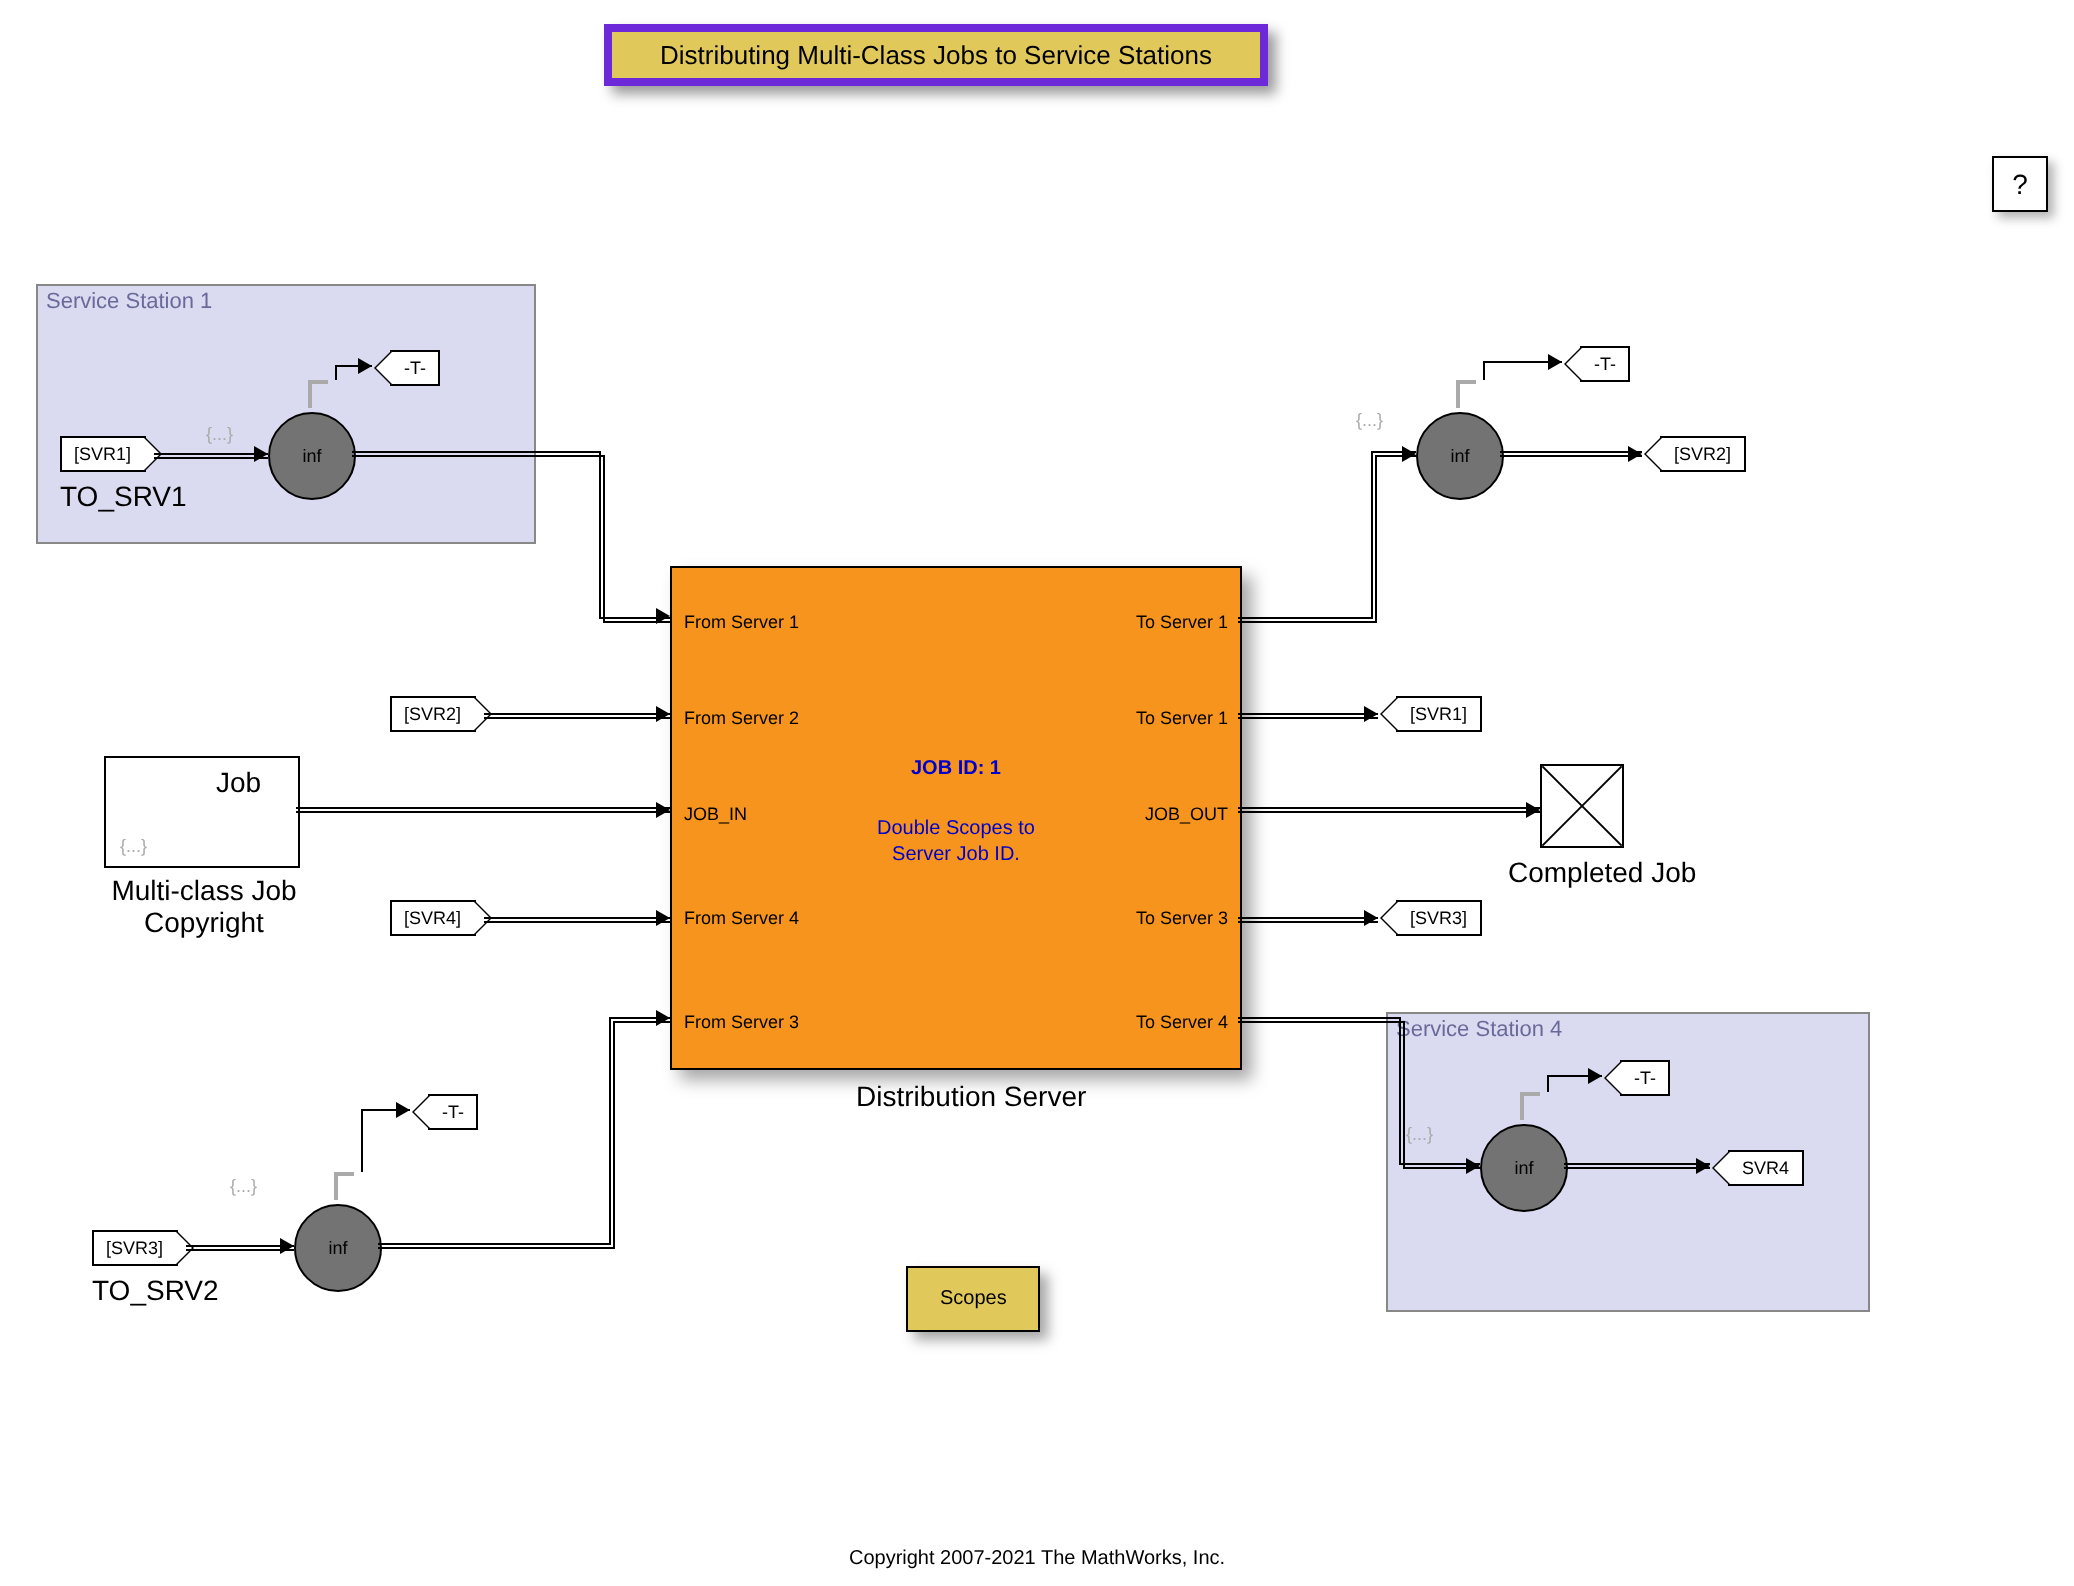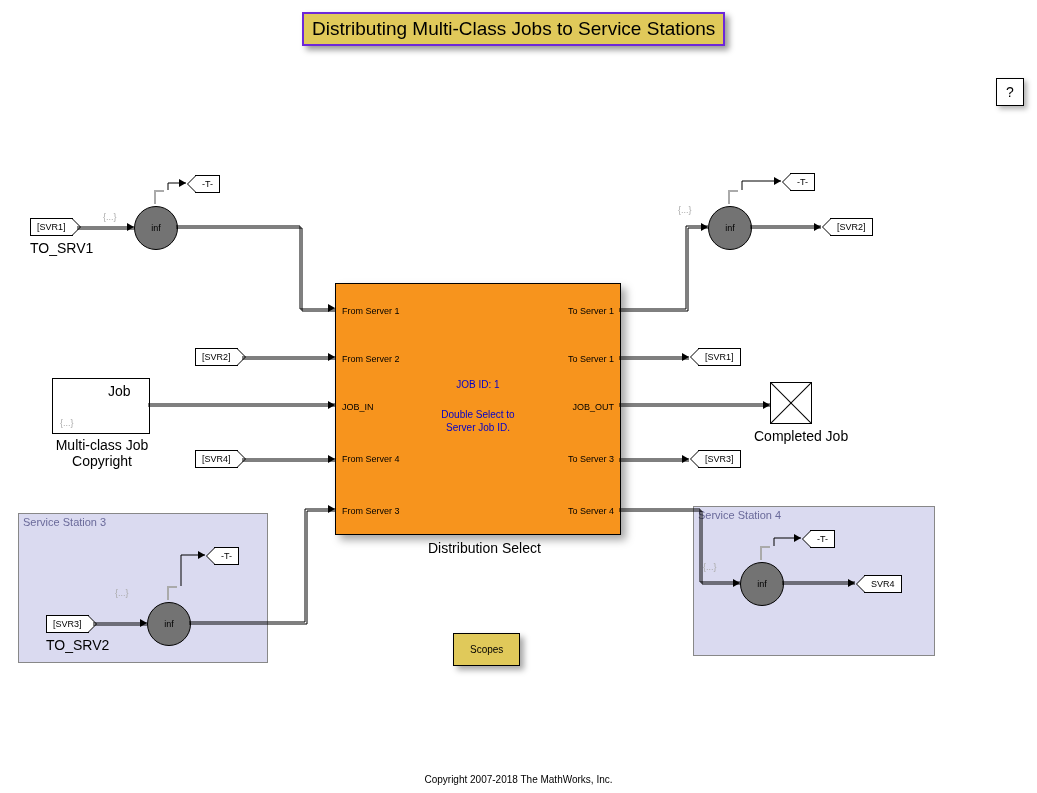--- a/index.html
+++ b/index.html
@@ -1,17 +1,17 @@
 <!DOCTYPE html>
 <html><head>
 <meta charset="utf-8">
 <style>
 body{margin:0;padding:0;font-family:Arial,Helvetica,sans-serif;font-size:10px;background:#fff;color:#000}
 .canvas{position:relative;width:1037px;height:793px}
-.title-box{position:absolute;background:#e0c95a;border:2px solid #6d28d9;padding:4px 8px;font-size:19px;box-shadow:4px 4px 6px rgba(0,0,0,0.4)}
+.title-box{position:absolute;background:#e0c95a;border:4px solid #6d28d9;padding:4px 24px;font-size:13px;box-shadow:4px 4px 6px rgba(0,0,0,0.4)}
 .station{position:absolute;background:#dadaf0;border:1px solid #888}
 .station-label{position:absolute;top:2px;left:4px;color:#6a6a9a;font-size:11px}
 .inf-circle{position:absolute;width:42px;height:42px;border:1px solid #000;border-radius:50%;background:#737373;display:flex;align-items:center;justify-content:center;font-size:9px}
 .tag{position:absolute;background:#fff;border:1px solid #000;font-size:9px;padding:3px 6px;display:flex;align-items:center;justify-content:center}
 .tag.arrow-right::after{content:"";position:absolute;right:-8px;top:50%;transform:translateY(-50%);width:0;height:0;border-top:8px solid transparent;border-bottom:8px solid transparent;border-left:8px solid #fff}
 .tag.arrow-right::before{content:"";position:absolute;right:-9px;top:50%;transform:translateY(-50%);width:0;height:0;border-top:9px solid transparent;border-bottom:9px solid transparent;border-left:9px solid #000}
 .tag.arrow-left::after{content:"";position:absolute;left:-8px;top:50%;transform:translateY(-50%);width:0;height:0;border-top:8px solid transparent;border-bottom:8px solid transparent;border-right:8px solid #fff}
 .tag.arrow-left::before{content:"";position:absolute;left:-9px;top:50%;transform:translateY(-50%);width:0;height:0;border-top:9px solid transparent;border-bottom:9px solid transparent;border-right:9px solid #000}
 .small-lbl{position:absolute;font-size:14px;color:#000}
 .gray-lbl{position:absolute;font-size:9px;color:#aaa}
@@ -33,38 +33,38 @@
 </style>
 </head>
 <body>
 
 <div class="canvas">
 
   <div class="title-box" style="left:302px;top:12px">Distributing Multi-Class Jobs to Service Stations</div>
 
   <div class="help-box" style="left:996px;top:78px">?</div>
 
+  <div class="station" style="left:18px;top:142px;width:248px;height:128px">
+    <div class="station-label">Service Station 1</div>
+  </div>
   <div class="tag arrow-right" style="left:30px;top:218px">[SVR1]</div>
   <div class="small-lbl" style="left:30px;top:240px">TO_SRV1</div>
   <div class="gray-lbl" style="left:103px;top:212px">{...}</div>
   <div class="inf-circle" style="left:134px;top:206px">inf</div>
   <div class="tiny-stub" style="left:154px;top:190px"></div>
   <div class="tiny-stub2" style="left:156px;top:190px"></div>
   <div class="tag arrow-left" style="left:195px;top:175px">-T-</div>
 
   <div class="gray-lbl" style="left:678px;top:205px">{...}</div>
   <div class="inf-circle" style="left:708px;top:206px">inf</div>
   <div class="tiny-stub" style="left:728px;top:190px"></div>
   <div class="tiny-stub2" style="left:730px;top:190px"></div>
   <div class="tag arrow-left" style="left:790px;top:173px">-T-</div>
   <div class="tag arrow-left" style="left:830px;top:218px">[SVR2]</div>
 
-  <div class="station" style="left:18px;top:513px;width:248px;height:148px">
-    <div class="station-label">Service Station 3</div>
-  </div>
   <div class="tag arrow-right" style="left:46px;top:615px">[SVR3]</div>
   <div class="small-lbl" style="left:46px;top:637px">TO_SRV2</div>
   <div class="gray-lbl" style="left:115px;top:588px">{...}</div>
   <div class="inf-circle" style="left:147px;top:602px">inf</div>
   <div class="tiny-stub" style="left:167px;top:586px"></div>
   <div class="tiny-stub2" style="left:169px;top:586px"></div>
   <div class="tag arrow-left" style="left:214px;top:547px">-T-</div>
 
   <div class="station" style="left:693px;top:506px;width:240px;height:148px">
     <div class="station-label">Service Station 4</div>
@@ -85,39 +85,39 @@
     <div class="port-label" style="left:6px;top:22px">From Server 1</div>
     <div class="port-label" style="left:6px;top:70px">From Server 2</div>
     <div class="port-label" style="left:6px;top:118px">JOB_IN</div>
     <div class="port-label" style="left:6px;top:170px">From Server 4</div>
     <div class="port-label" style="left:6px;top:222px">From Server 3</div>
     <div class="port-label" style="right:6px;top:22px">To Server 1</div>
     <div class="port-label" style="right:6px;top:70px">To Server 1</div>
     <div class="port-label" style="right:6px;top:118px">JOB_OUT</div>
     <div class="port-label" style="right:6px;top:170px">To Server 3</div>
     <div class="port-label" style="right:6px;top:222px">To Server 4</div>
-    <div class="center-text" style="top:95px;font-weight:normal">JOB ID: 1</div>
-    <div class="center-text" style="top:125px">Double Select to</div>
+    <div class="center-text" style="top:95px;font-weight:bold">JOB ID: 1</div>
+    <div class="center-text" style="top:125px">Double Scopes to</div>
     <div class="center-text" style="top:138px">Server Job ID.</div>
   </div>
-  <div class="small-lbl" style="left:428px;top:540px">Distribution Select</div>
+  <div class="small-lbl" style="left:428px;top:540px">Distribution Server</div>
 
   <div class="tag arrow-right" style="left:195px;top:348px">[SVR2]</div>
   <div class="tag arrow-right" style="left:195px;top:450px">[SVR4]</div>
   <div class="tag arrow-left" style="left:698px;top:348px">[SVR1]</div>
   <div class="tag arrow-left" style="left:698px;top:450px">[SVR3]</div>
 
   <div class="term-wrap" style="left:770px;top:382px;width:42px;height:42px">
     <div class="terminator" style="left:0;top:0"></div>
   </div>
   <div class="small-lbl" style="left:754px;top:428px">Completed Job</div>
 
   <div class="scopes" style="left:453px;top:633px">Scopes</div>
 
-  <div class="copyright" style="top:774px;left:0">Copyright 2007-2018 The MathWorks, Inc.</div>
+  <div class="copyright" style="top:774px;left:0">Copyright 2007-2021 The MathWorks, Inc.</div>
 
   <svg class="wires" width="1037" height="793">
     <g stroke="#000" stroke-width="1" fill="none">
 
       <path d="M77 227 H 134"></path>
       <path d="M77 229 H 134"></path>
 
       <path d="M176 226 H 300 V 309 H 335"></path>
       <path d="M176 228 H 302 V 311 H 335"></path>
 

